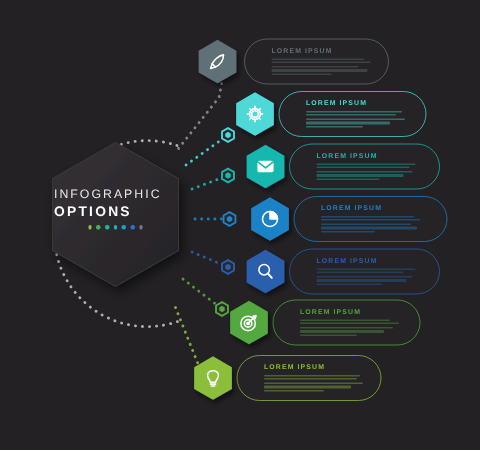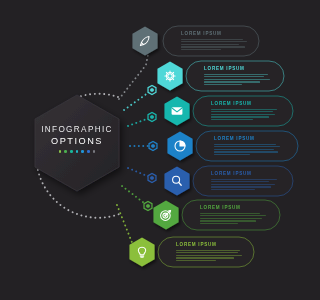--- a/index.html
+++ b/index.html
@@ -10,36 +10,35 @@
     position:relative;
   }
   #stage{position:absolute;inset:0;width:300px;height:300px;}
   #svgroot{position:absolute;left:0;top:0;width:300px;height:300px;}
 
   
   .center-text{
     position:absolute;
     left:36px; top:124px;
     width:82px;
-    text-align:center;
     pointer-events:none;
   }
   .center-line1{
     font-size:8.2px;
     letter-spacing:1.35px;
     color:#e8e8ea;
     font-weight:400;
     line-height:11px;
     white-space:nowrap;
   }
   .center-line2{
     font-size:9.2px;
     letter-spacing:1.5px;
     color:#ffffff;
-    font-weight:400;
+    font-weight:700;
     line-height:12px;
     white-space:nowrap;
   }
   .center-dots{
     margin-top:3px;
     display:flex;
     justify-content:center;
     gap:3.1px;
   }
   .center-dots i{

